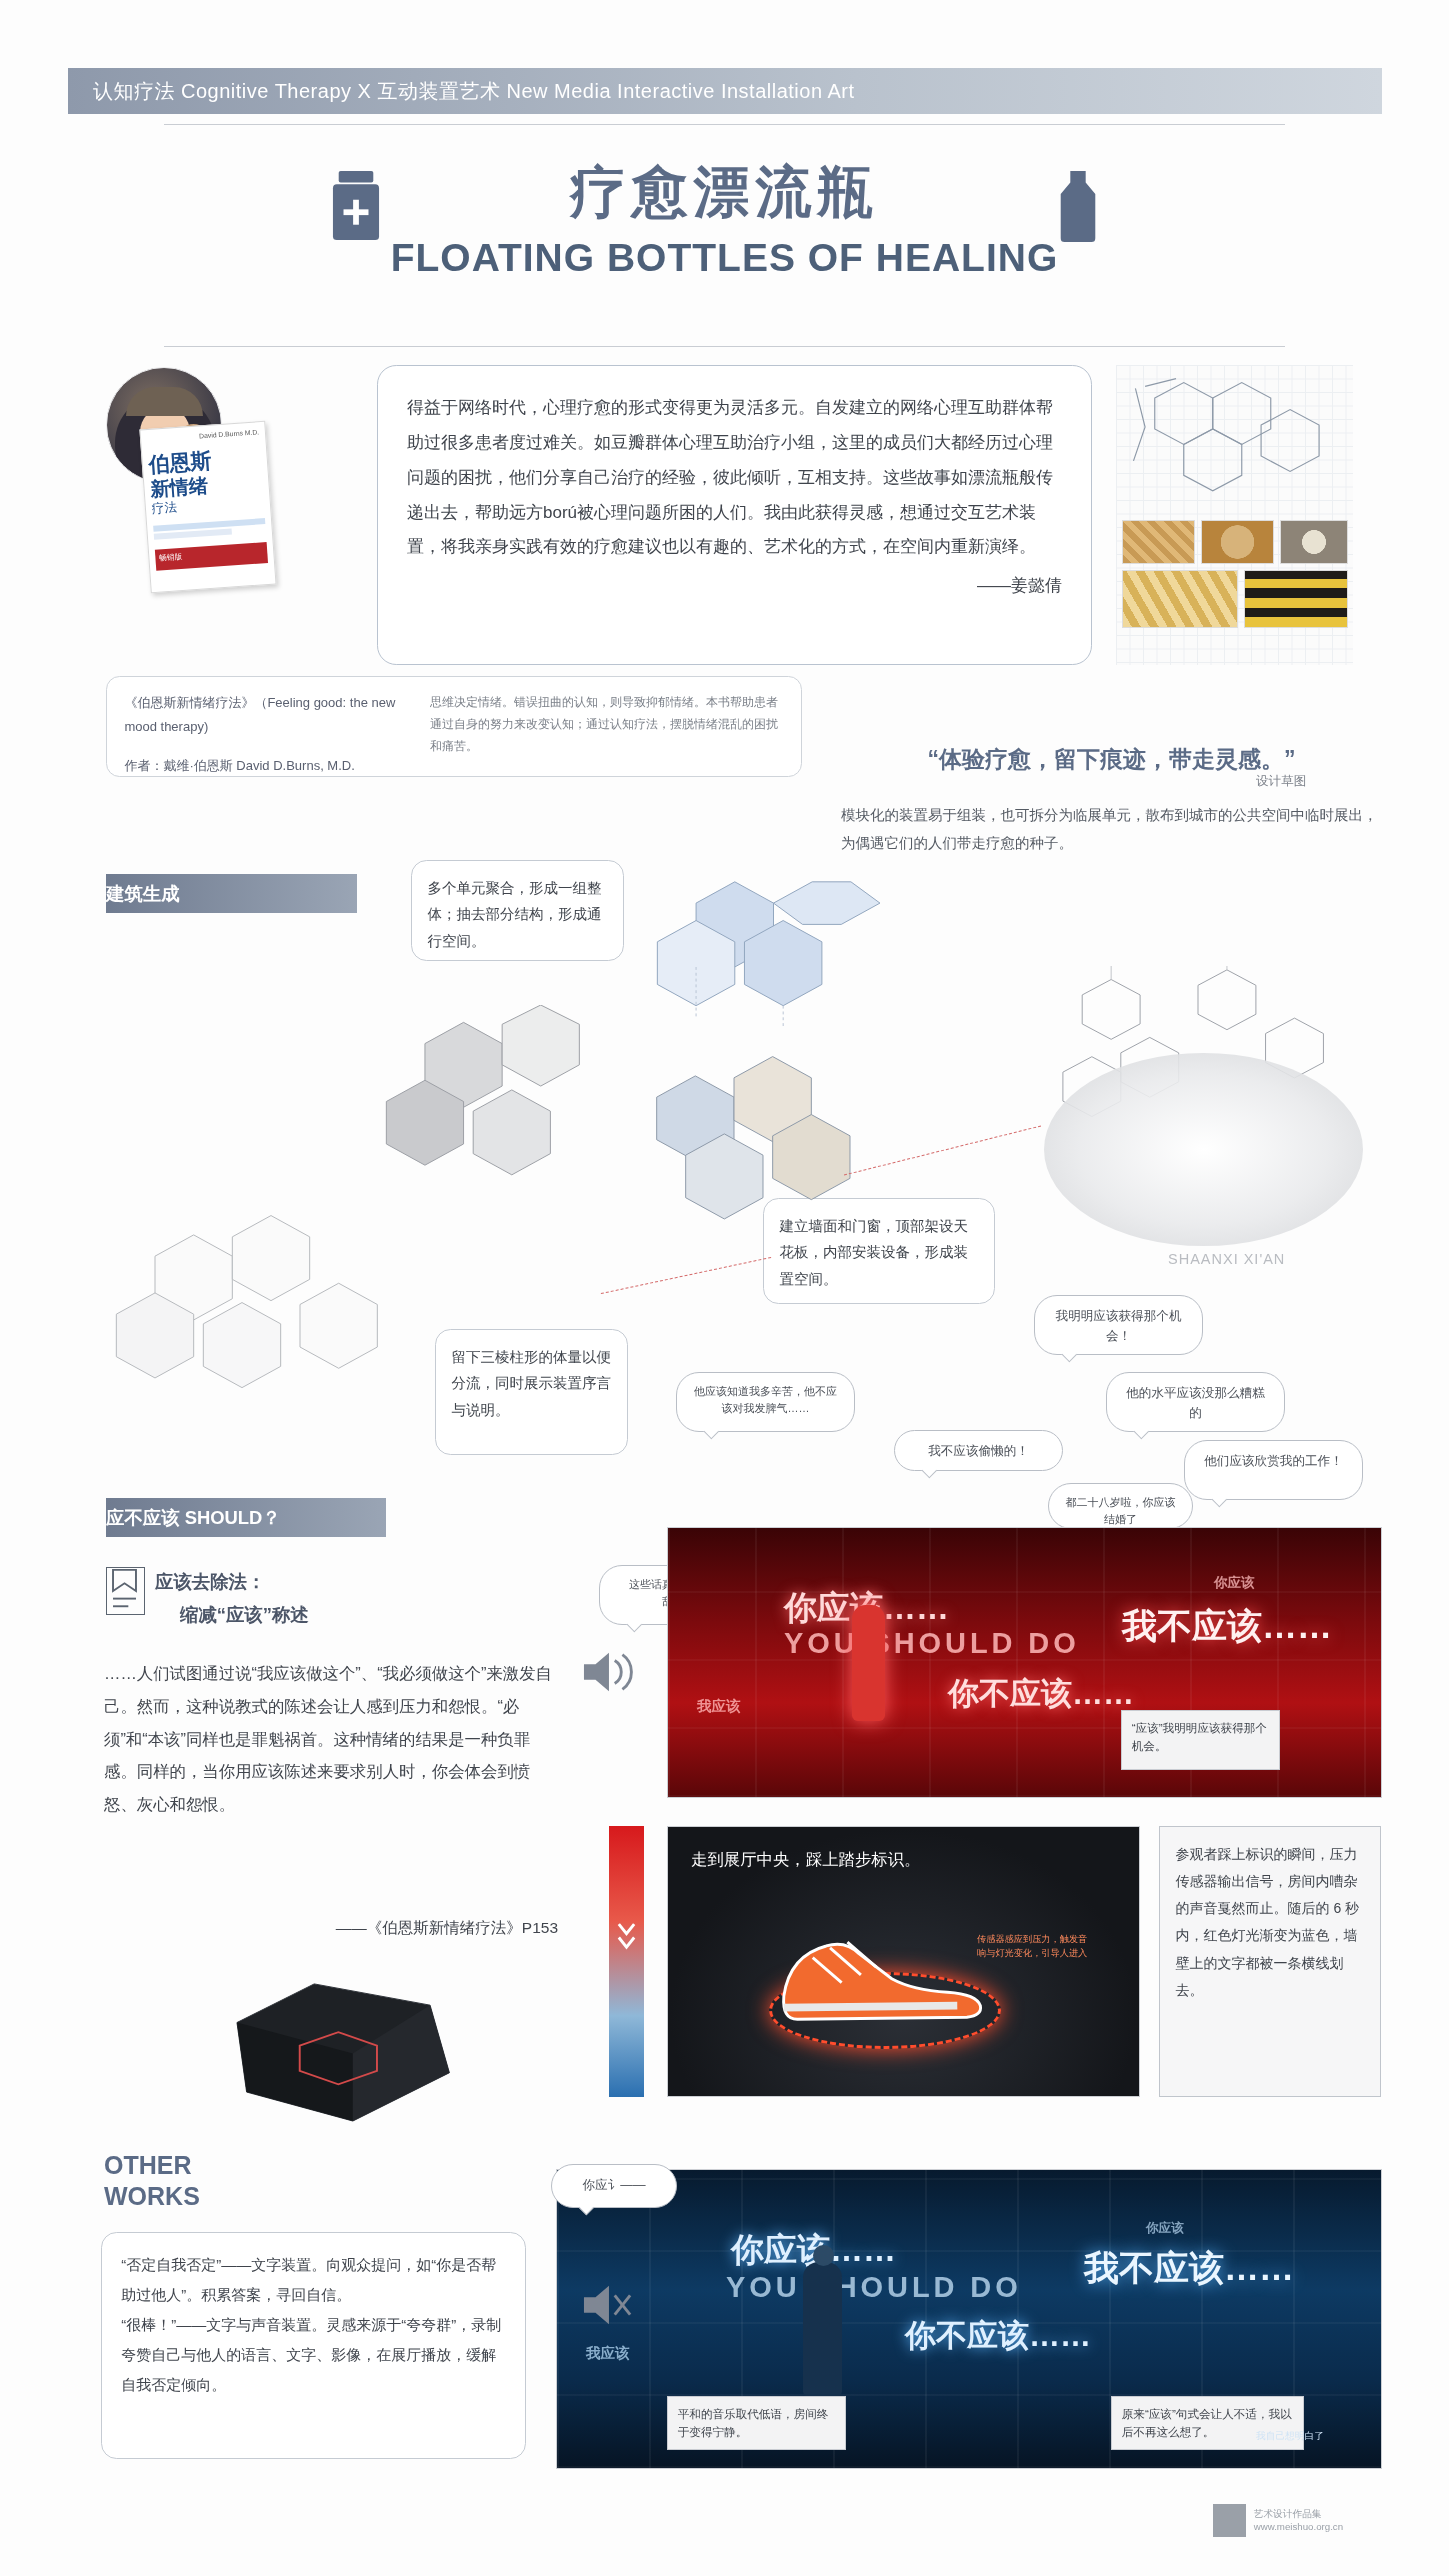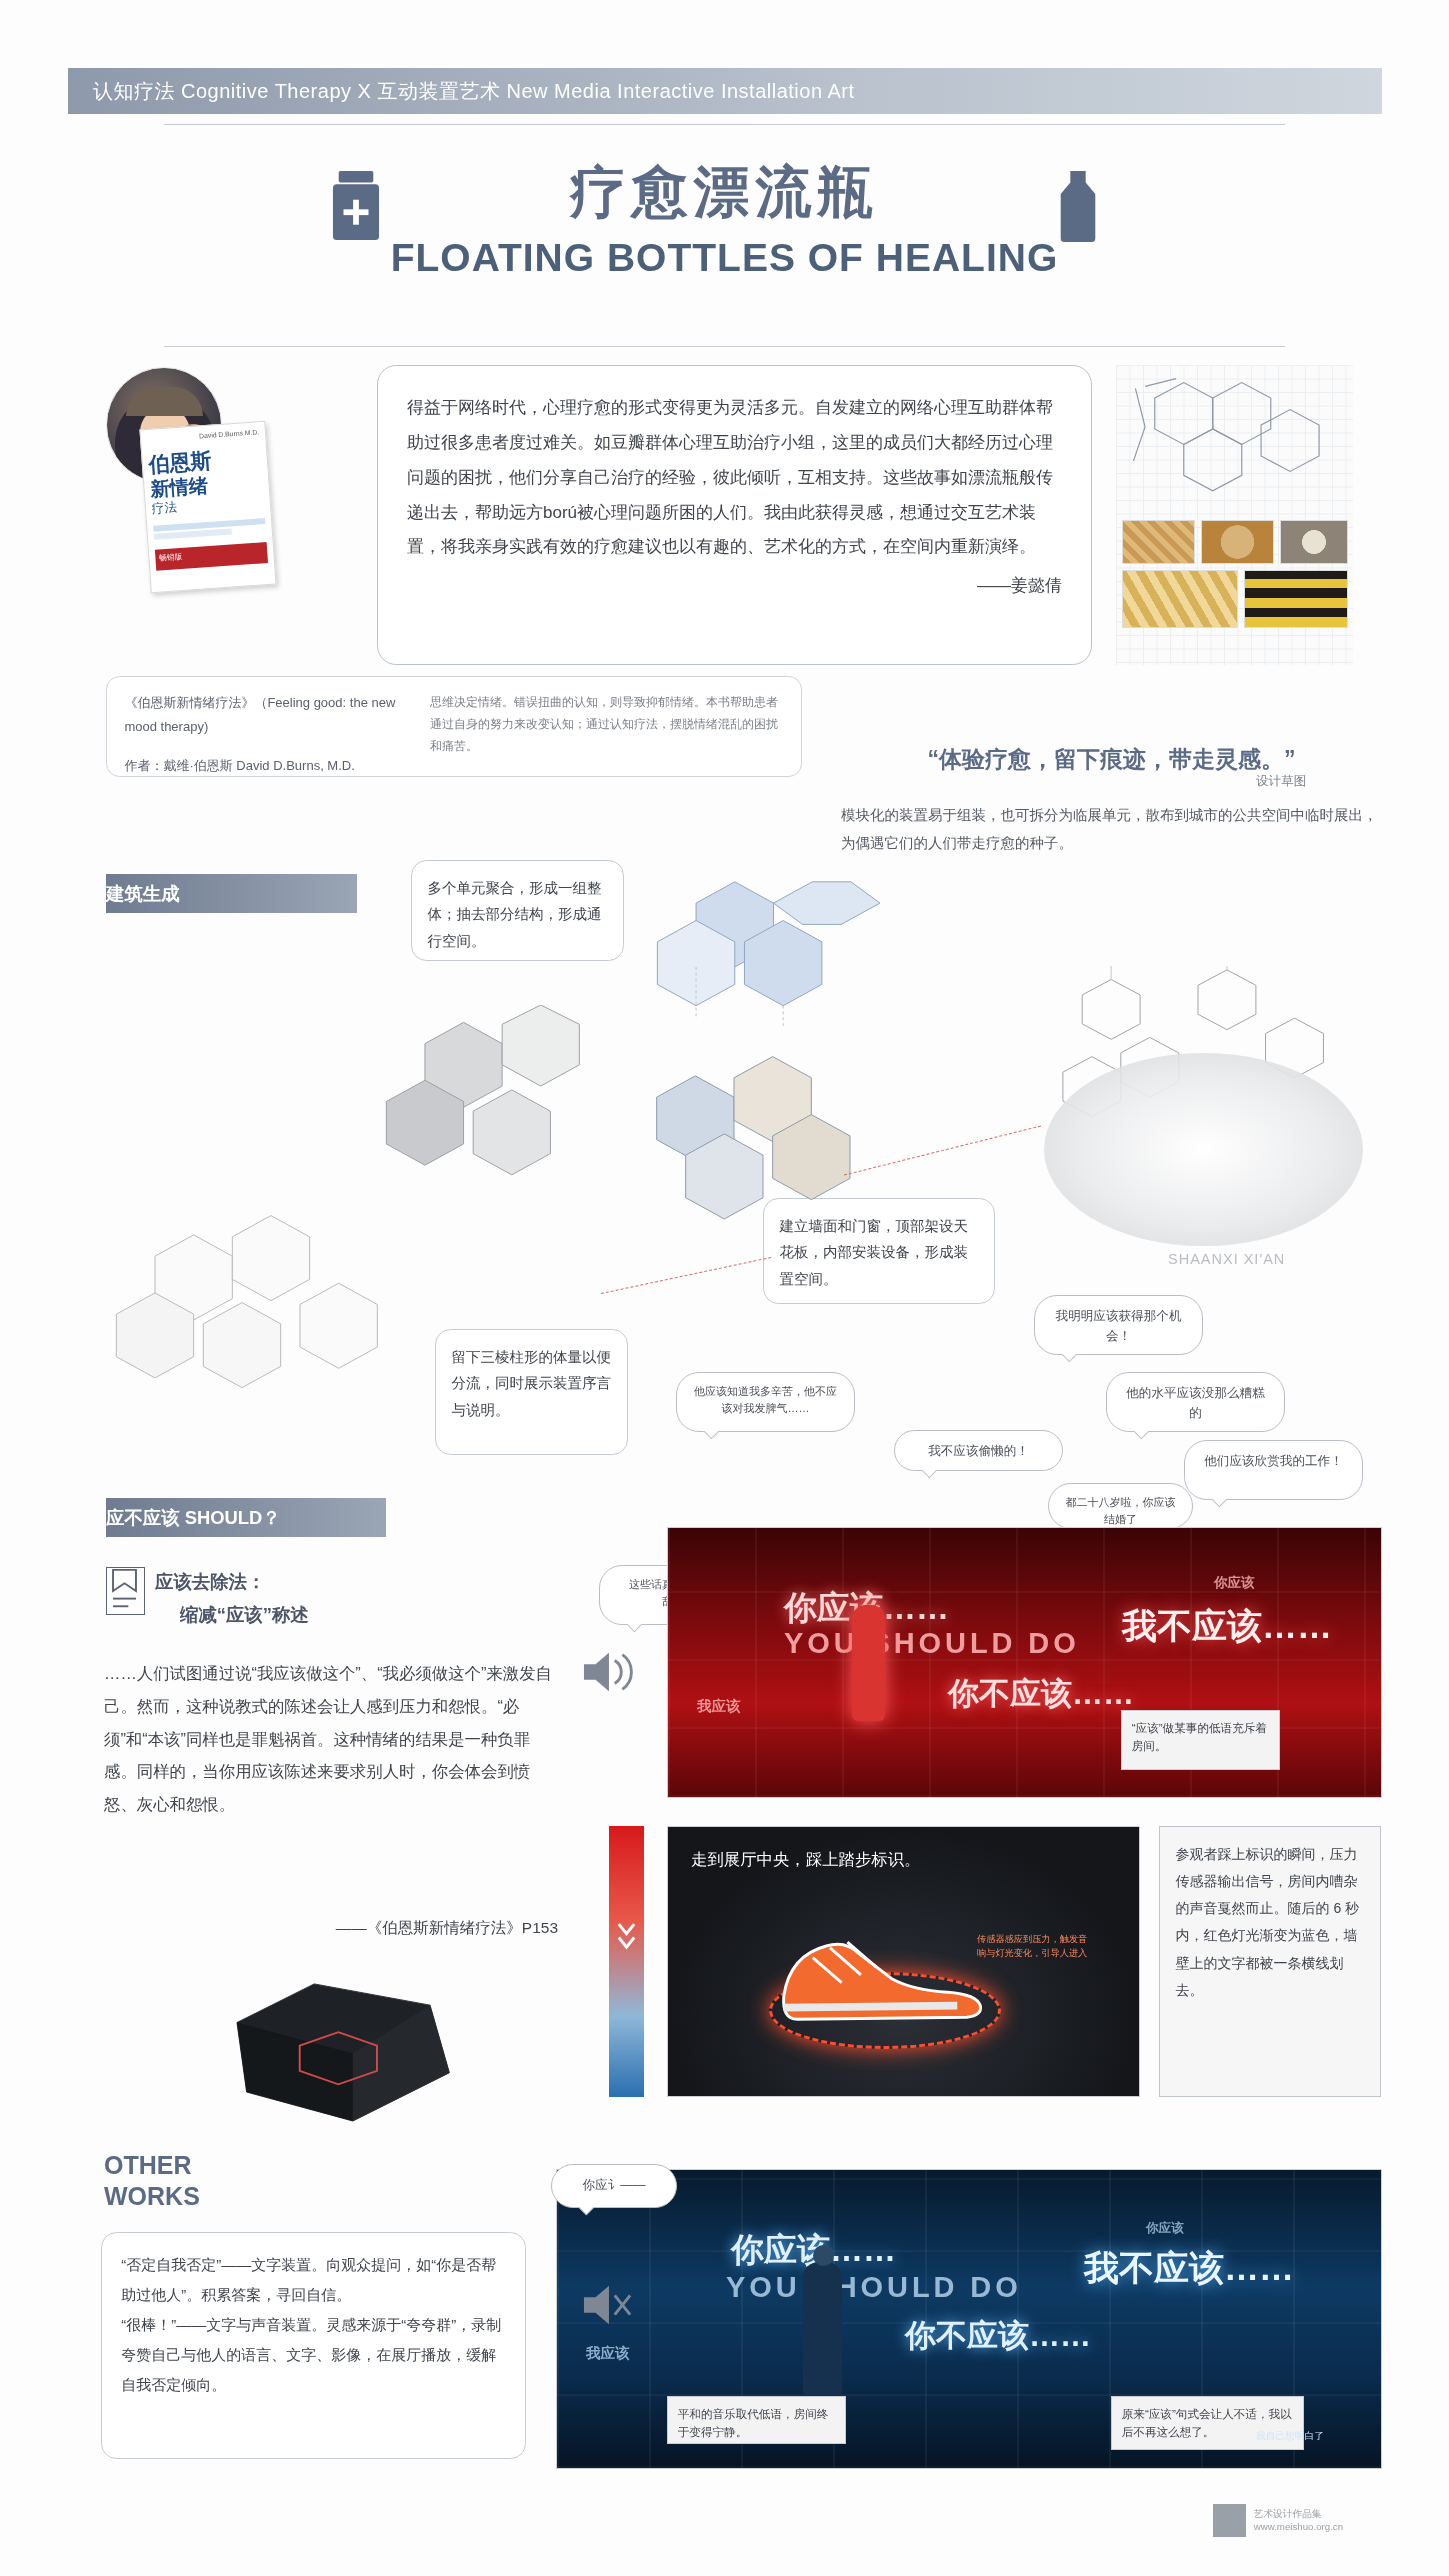--- a/index.html
+++ b/index.html
@@ -217,21 +217,21 @@
   .desc-box {
     position:absolute; border:1px solid #c0c5cc; background:#f6f6f7;
     font-size:14px; line-height:1.95; color:#3f444c; padding:13.5px 15.5px;
   }
   .d1 { left:1159px; top:1826px; width:222px; height:271px;}
   .small-cap {
     position:absolute; background:#f3f3f4; border:1px solid #c9ccd2;
     font-size:11.6px; line-height:1.6; color:#3f444c; padding:7.7px 9.7px;
   }
   .sc1 { left:1121px; top:1710px; width:159px; height:60px;}
-  .sc2 { left:667px; top:2396px; width:179px; height:48px;}
+  .sc2 { left:667px; top:2396px; width:179px; height:54px;}
   .sc3 { left:1111px; top:2396px; width:193px; height:54px;}
 
   .speaker { position:absolute; }
   .watermark {
     position:absolute; left:1213px; top:2498px; width:174px; height:44px;
     display:flex; align-items:center; gap:7.7px; color:#9aa0a8; font-size:9.7px;
   }
   .wm-sq { width:33px; height:33px; background:#9aa0a8; }
   svg { display:block; }
 </style>
@@ -419,21 +419,21 @@
     <div style="position:absolute;left:184px;top:77px;width:33px;height:116px;background:#d9342f;border-radius:13.5px 13.5px 5.8px 5.8px;box-shadow:0 0 19.3px #ff5b5b;"></div>
   </div>
 
   <div class="speaker" style="left:580px;top:1647px;">
     <svg width="56" height="50" viewBox="0 0 58 52">
       <polygon points="4,18 16,18 30,6 30,46 16,34 4,34" fill="#7f8794"></polygon>
       <path d="M36 14 a14 14 0 0 1 0 24" stroke="#7f8794" stroke-width="3" fill="none"></path>
       <path d="M44 8 a22 22 0 0 1 0 36" stroke="#7f8794" stroke-width="3" fill="none"></path>
     </svg>
   </div>
-  <div class="small-cap sc1">“应该”做某事的低语充斥着房间。</div>
+  <div class="small-cap sc1">“应该”我明明应该获得那个机会。</div>
 
   <div class="gradient-bar"></div>
   <div class="chev" style="top:1918px;">
     <svg width="23" height="39" viewBox="0 0 24 40">
       <polyline points="4,6 12,16 20,6" stroke="#fff" stroke-width="3" fill="none"></polyline>
       <polyline points="4,20 12,30 20,20" stroke="#fff" stroke-width="3" fill="none"></polyline>
     </svg>
   </div>
 
   <div class="render render-shoe">

